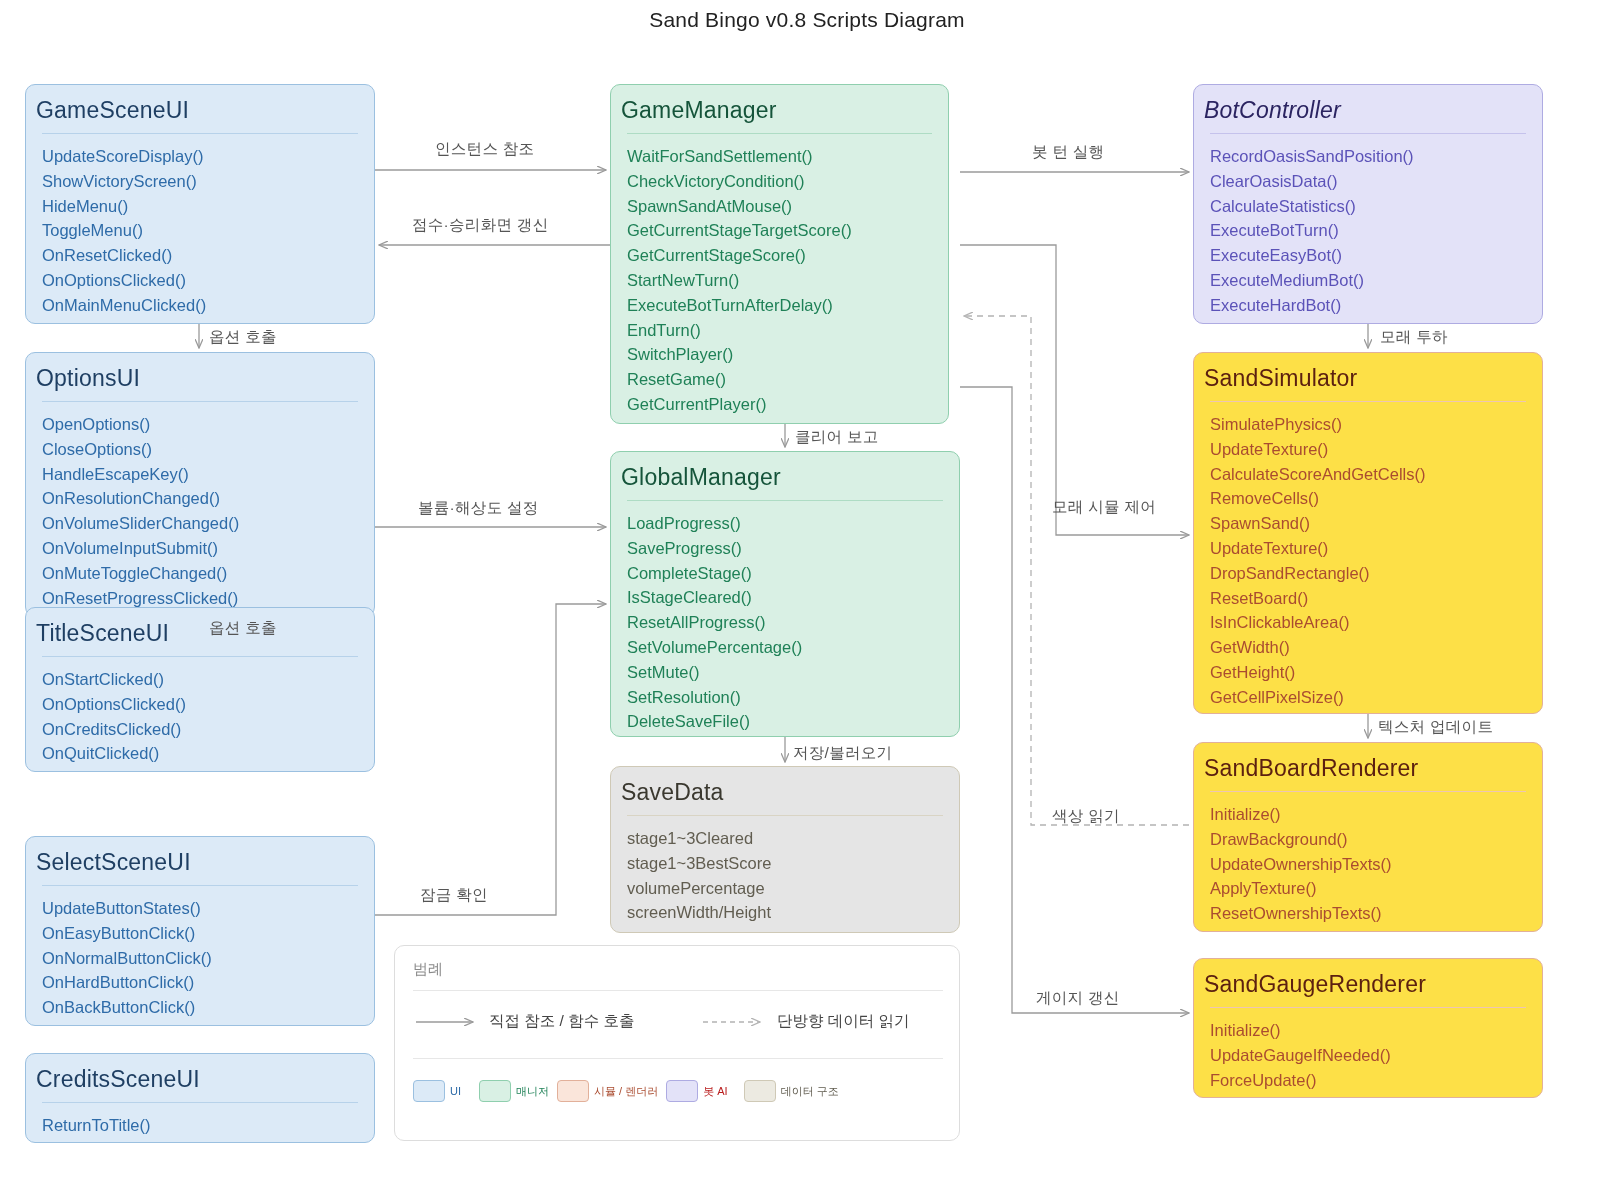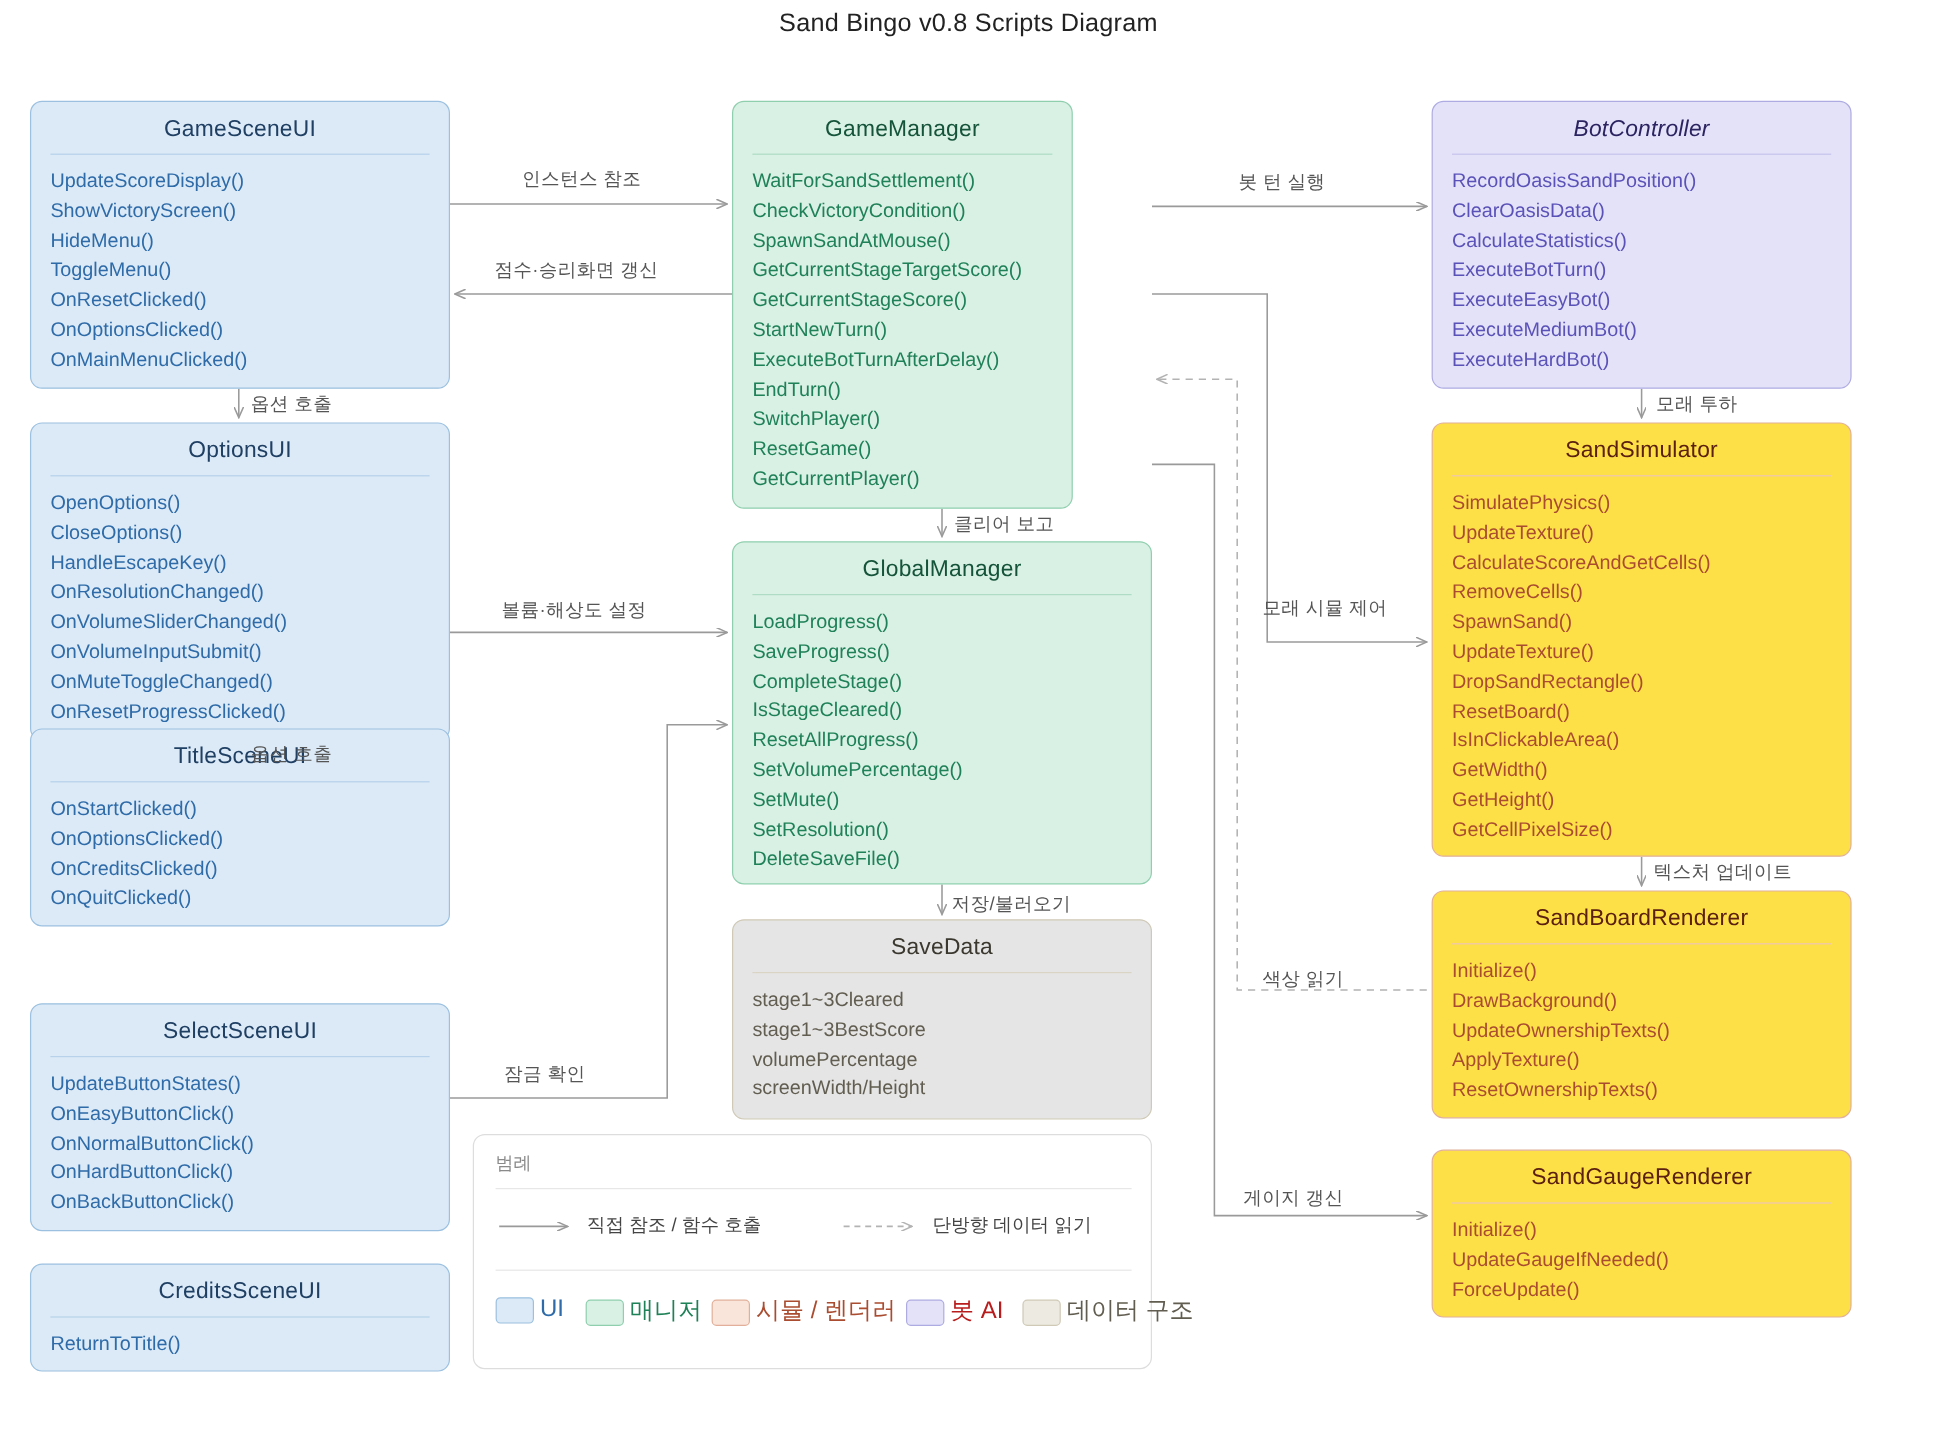--- a/index.html
+++ b/index.html
@@ -20,22 +20,22 @@
   }
 
   .node{
     position:absolute;
     border-radius:10px;
     border:1.3px solid;
     box-sizing:border-box;
     padding:0;
   }
   .node .nm{
-    text-align:center;
-    font-size:19px;
+    text-align:left;
+    font-size:23px;
     padding:12px 10px 9px 10px;
     letter-spacing:0.2px;
   }
   .node .sep{
     height:1px;
     margin:0 16px;
   }
   .node ul{
     list-style:none;
     margin:0;
@@ -94,21 +94,21 @@
   }
   .legend .lg-title{
     position:absolute;left:18px;top:14px;font-size:15px;color:#8a8a8a;
   }
   .legend .lg-hr{
     position:absolute;left:18px;width:530px;height:1px;background:#e7e7e7;
   }
   .legend .lg-row1{position:absolute;left:18px;top:62px;width:530px;height:28px;}
   .legend .lg-row2{position:absolute;left:18px;top:130px;width:536px;height:30px;
      display:flex;align-items:center;}
-  .lg-item{display:flex;align-items:flex-end;font-size:20px;white-space:nowrap;}
+  .lg-item{display:flex;align-items:center;font-size:11px;white-space:nowrap;}
   .lg-sw{width:30px;height:20px;border-radius:4px;border:1.3px solid;margin-right:5px;display:inline-block;}
   .lg-txt{margin-right:18px;}
   .lg-arrow-txt{font-size:15.5px;color:#444;white-space:nowrap;}
 </style>
 </head>
 <body>
 
 <div id="stage">
 
   <div class="title">Sand Bingo v0.8 Scripts Diagram</div>
@@ -209,21 +209,21 @@
   </div>
 
   <div class="node c-ui" style="left:25px;top:1053px;width:350px;height:90px;">
     <div class="nm">CreditsSceneUI</div>
     <div class="sep"></div>
     <ul>
       <li>ReturnToTitle()</li>
     </ul>
   </div>
 
-  <div class="node c-mg" style="left:610px;top:84px;width:284px;height:340px;">
+  <div class="node c-mg" style="left:610px;top:84px;width:339px;height:340px;">
     <div class="nm">GameManager</div>
     <div class="sep"></div>
     <ul>
       <li>WaitForSandSettlement()</li>
       <li>CheckVictoryCondition()</li>
       <li>SpawnSandAtMouse()</li>
       <li>GetCurrentStageTargetScore()</li>
       <li>GetCurrentStageScore()</li>
       <li>StartNewTurn()</li>
       <li>ExecuteBotTurnAfterDelay()</li>

